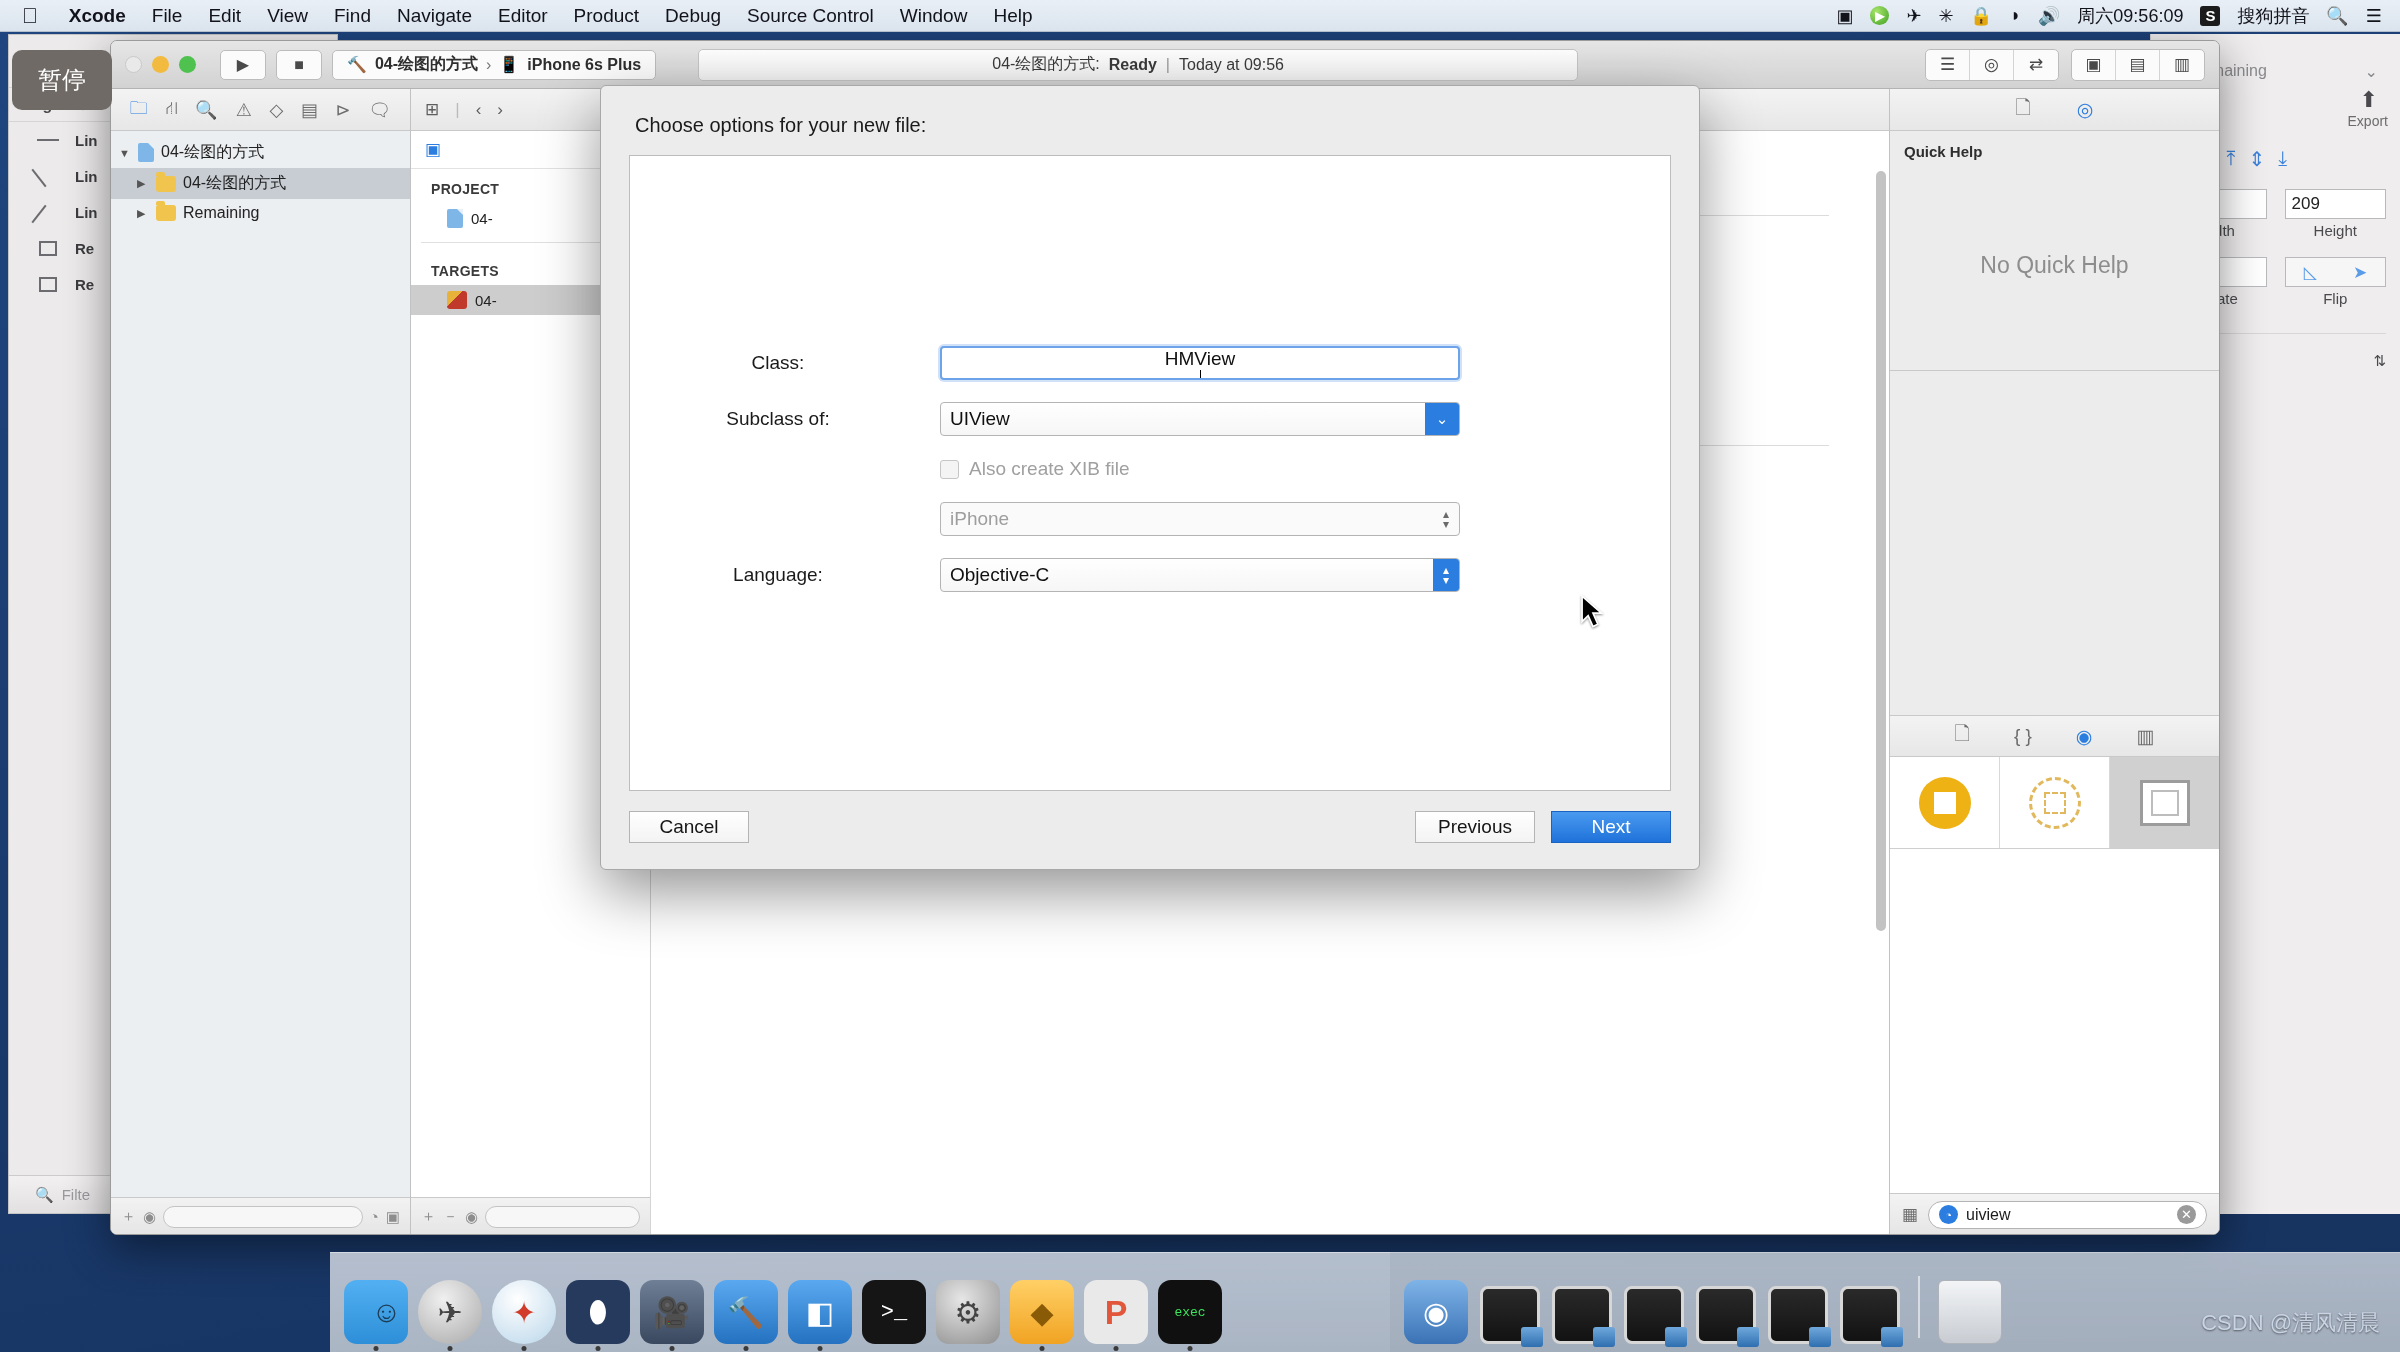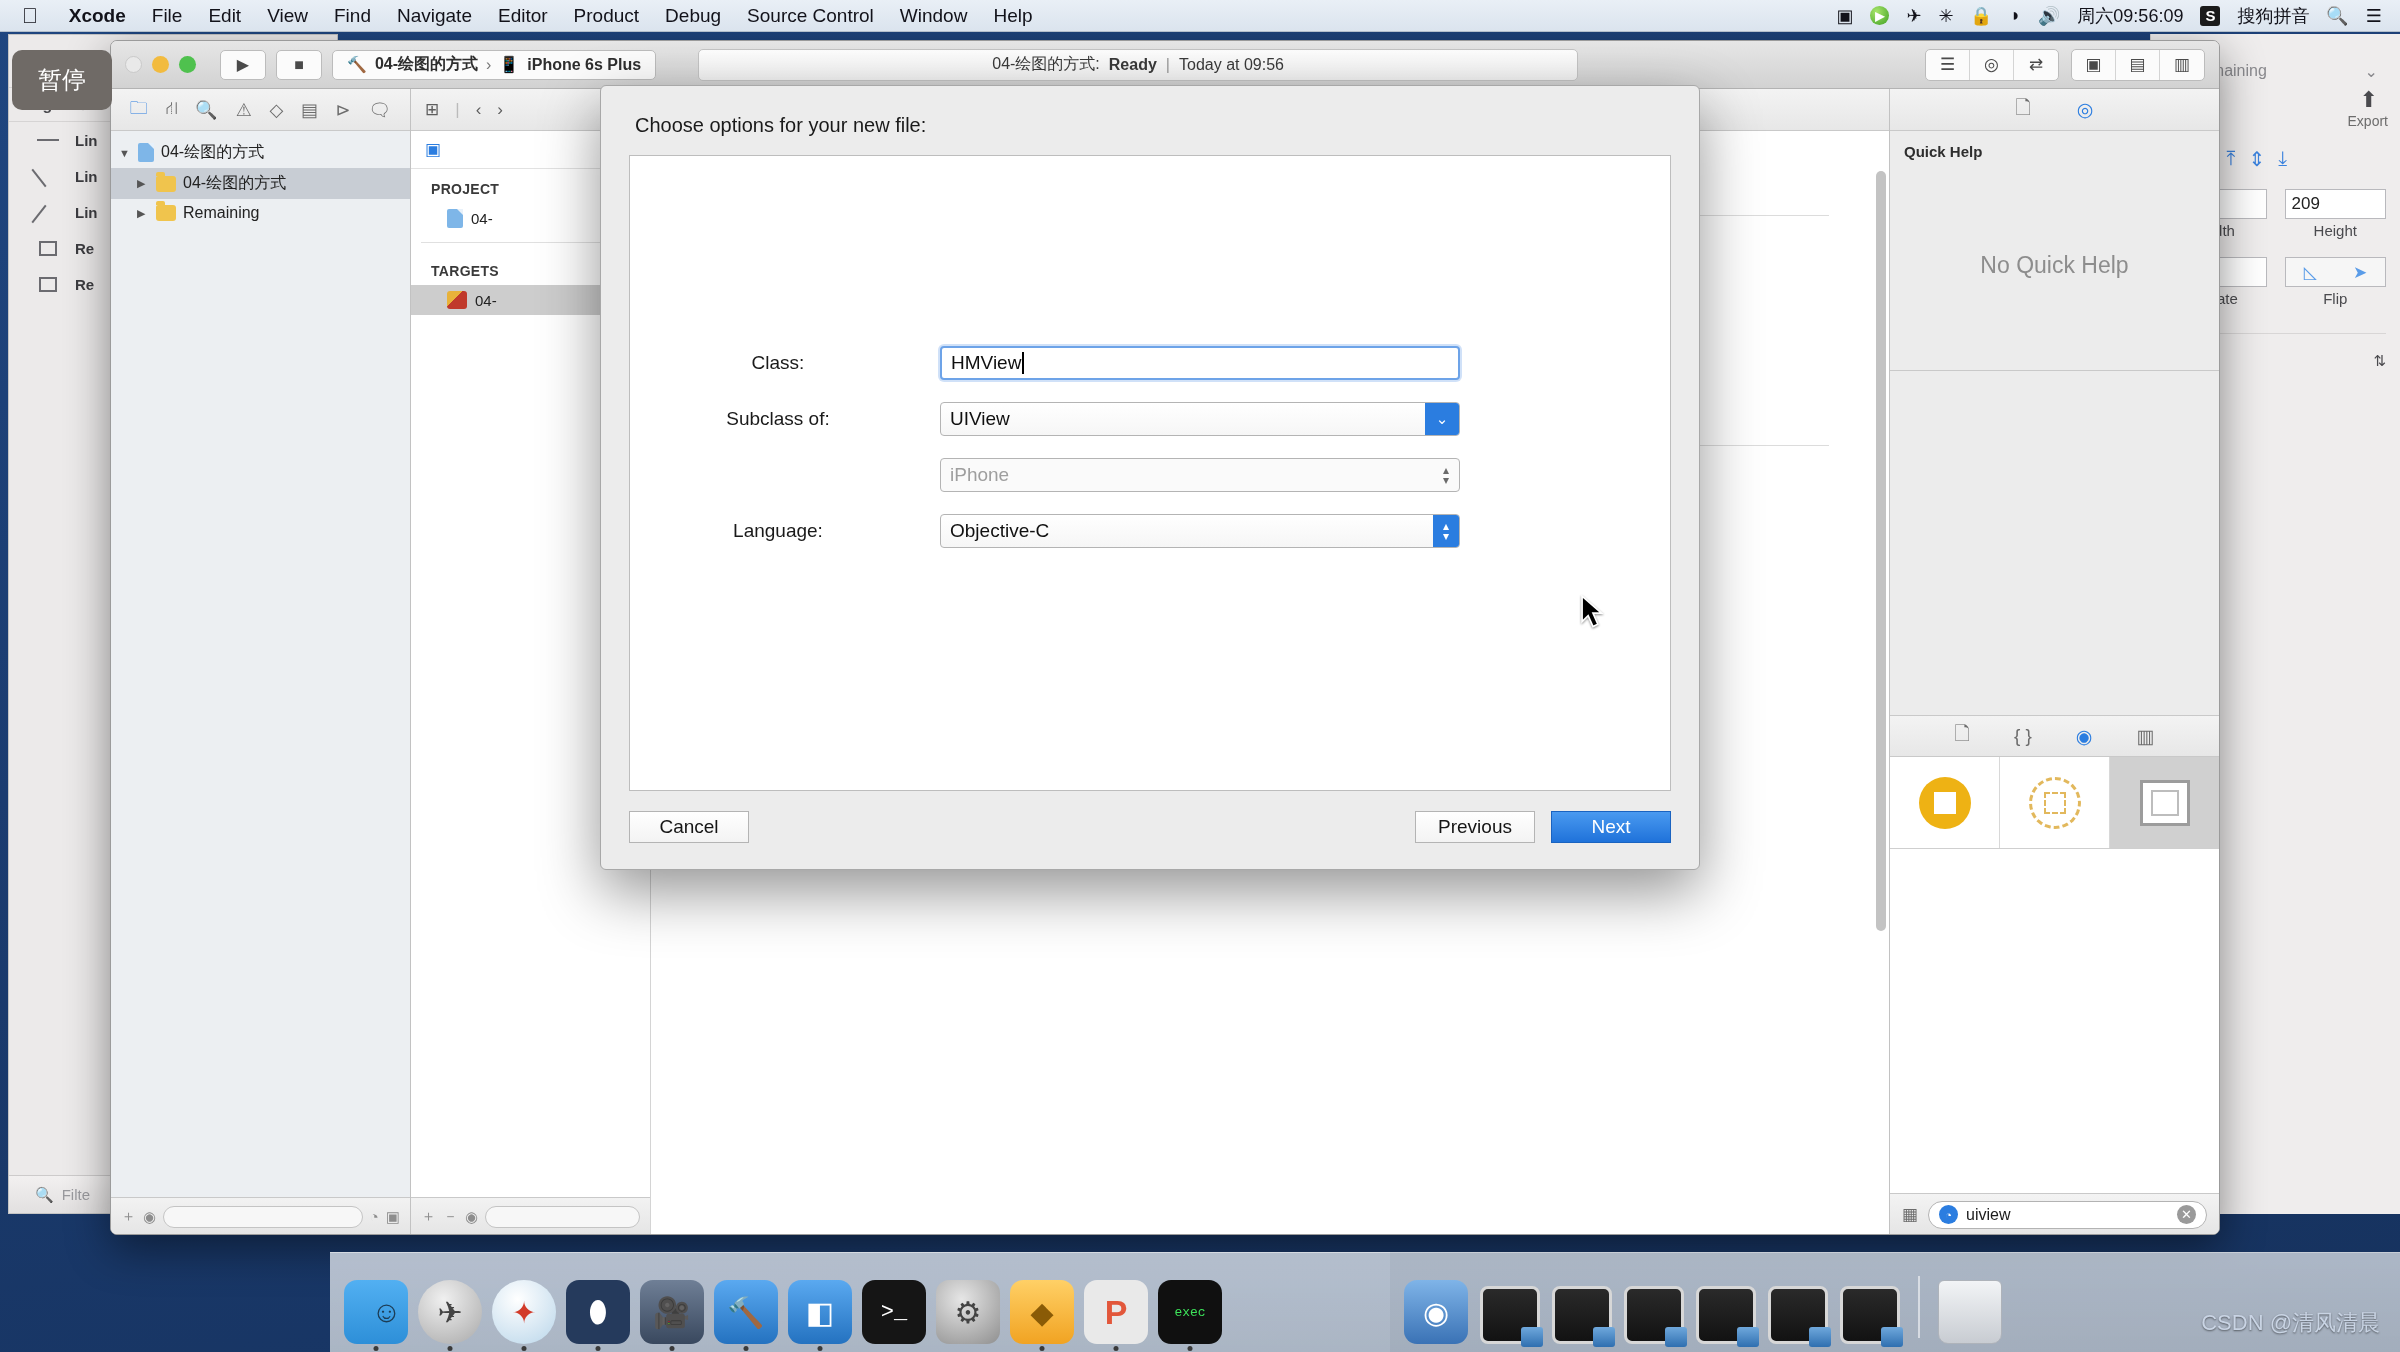--- a/index.html
+++ b/index.html
@@ -246,20 +246,21 @@
   }
   .modal-title { font-size: 20px; color: #1a1a1a; padding: 6px 0 18px 6px; }
   .modal-pane { flex: 1; background: #fff; border: 1px solid #bdbdbd; position: relative; }
   .form { position: absolute; left: 0; right: 0; top: 190px; }
   .frow { display: flex; align-items: center; margin-bottom: 22px; }
   .flabel { width: 310px; text-align: center; padding-right: 14px; font-size: 19px; color: #1a1a1a; }
   .finput {
     width: 520px; height: 34px; border: 2px solid #6da3e8; border-radius: 4px; background: #fff;
     display: flex; align-items: center; padding: 0 9px; font-size: 19px; color: #101010;
     box-shadow: 0 0 0 2px rgba(120,170,235,.35);
+    flex-direction: column;
   }
   .caret { width: 1.5px; height: 22px; background: #000; margin-left: 1px; }
   .fpopup {
     width: 520px; height: 34px; border: 1px solid #b4b4b4; border-radius: 4px;
     background: linear-gradient(180deg,#fff,#f6f6f6); display: flex; align-items: center;
     padding: 0 9px; font-size: 19px; color: #101010; position: relative; overflow: hidden;
   }
   .fpopup.dim { color: #9e9e9e; background: #fafafa; }
   .blue-chev {
     position: absolute; right: 0; top: 0; bottom: 0; width: 34px; background: #2b7de0;
@@ -651,20 +652,27 @@
           </div>
 
           <div class="frow">
             <span class="flabel">Subclass of:</span>
             <span class="fpopup">
               <span>UIView</span>
               <span class="blue-chev">⌄</span>
             </span>
           </div>
 
+          <div class="frow">
+            <span class="flabel"></span>
+            <span class="fcheck">
+              <span class="box"></span>
+              <span class="lbl">Also create XIB file</span>
+            </span>
+          </div>
 
           <div class="frow">
             <span class="flabel"></span>
             <span class="fpopup dim">
               <span>iPhone</span>
               <span class="grey-step">
                   <span>▴</span>
                   <span>▾</span>
                 </span>
             </span>

